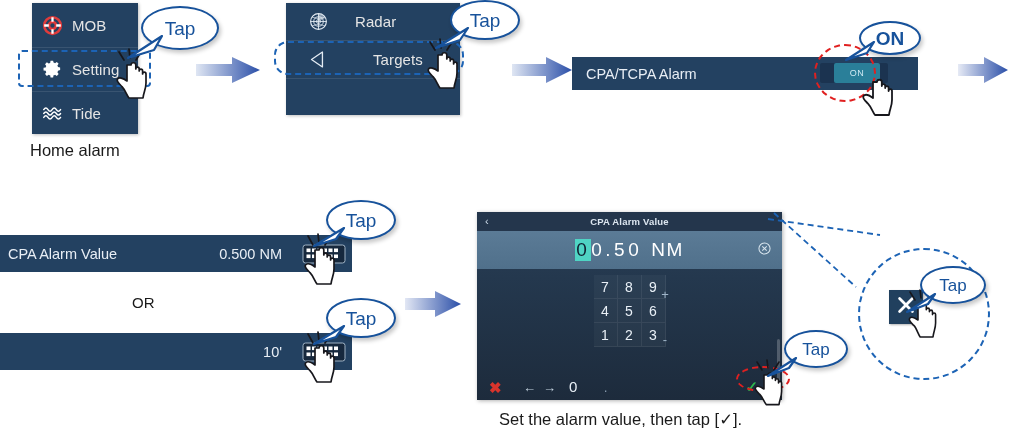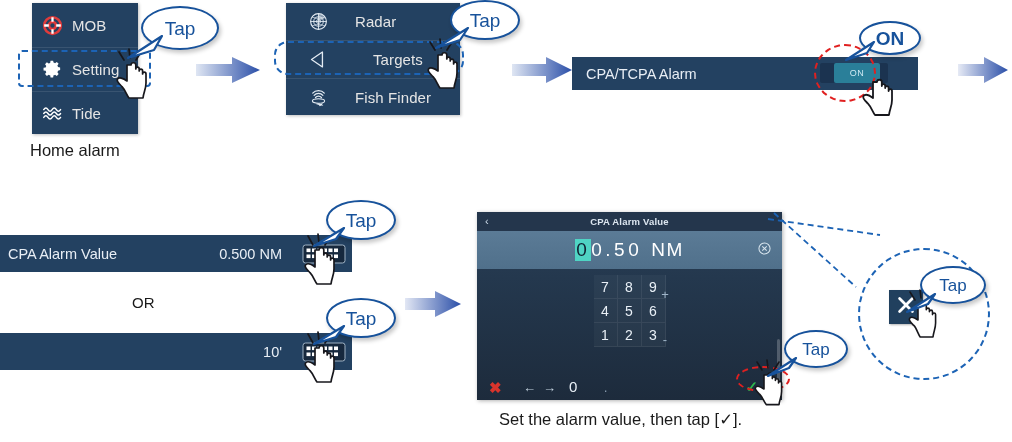--- a/index.html
+++ b/index.html
@@ -235,34 +235,20 @@
     <div class="menu-row" style="position:absolute;left:0;top:38px;width:174px;height:37px;padding-left:22px;gap:44px;">
       <span class="ico">
         <svg viewBox="0 0 24 24" width="21" height="21">
           <path d="M16.5 3.5 L16.5 20.5 L4 12 Z" fill="none" stroke="#e3ebf3" stroke-width="1.5" stroke-linejoin="round"></path>
         </svg>
       </span>
       <span class="lbl">Targets</span>
     </div>
     <div class="sep" style="top:75px;"></div>
 
-    <div class="menu-row" style="position:absolute;left:0;top:76px;width:174px;height:36px;padding-left:22px;gap:26px;">
-      <span class="ico">
-        <svg viewBox="0 0 24 24" width="21" height="21">
-          <g fill="none" stroke="#e3ebf3" stroke-width="1.4" stroke-linecap="round">
-            <path d="M7 9.5 C9.5 6.5 14.5 6.5 17 9.5"></path>
-            <path d="M8.6 12 C10.4 10 13.6 10 15.4 12"></path>
-            <path d="M5.4 7 C8.6 3.2 15.4 3.2 18.6 7"></path>
-          </g>
-          <ellipse cx="12" cy="16" rx="7" ry="2.6" fill="none" stroke="#e3ebf3" stroke-width="1.2"></ellipse>
-          <path d="M9 19.5 C10.5 18.2 13 18.2 14.4 19.5 L16.8 18.2 L16.2 20.2 L17.6 21.4 L15 21 L13.5 22 L12.4 20.6 Z" fill="#e3ebf3"></path>
-        </svg>
-      </span>
-      <span class="lbl">Fish Finder</span>
-    </div>
   </div>
 
   <div class="dash-blue" style="left:274px;top:41px;width:190px;height:34px;border-radius:14px;"></div>
 
   <div class="hand" style="left:421px;top:38px;">
     <svg width="48" height="54" viewBox="0 0 48 54">
       <g stroke="#17171c" stroke-width="1.7" fill="none" stroke-linecap="round">
         <path d="M14 12 L9 4"></path>
           <path d="M20 10 L19 1"></path>
           <path d="M26 12 L31 4"></path>

